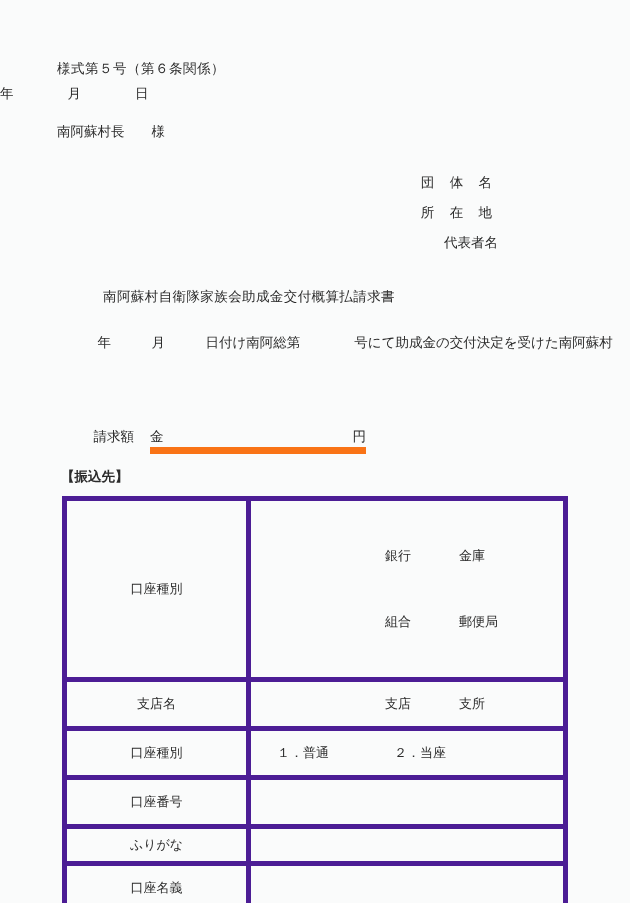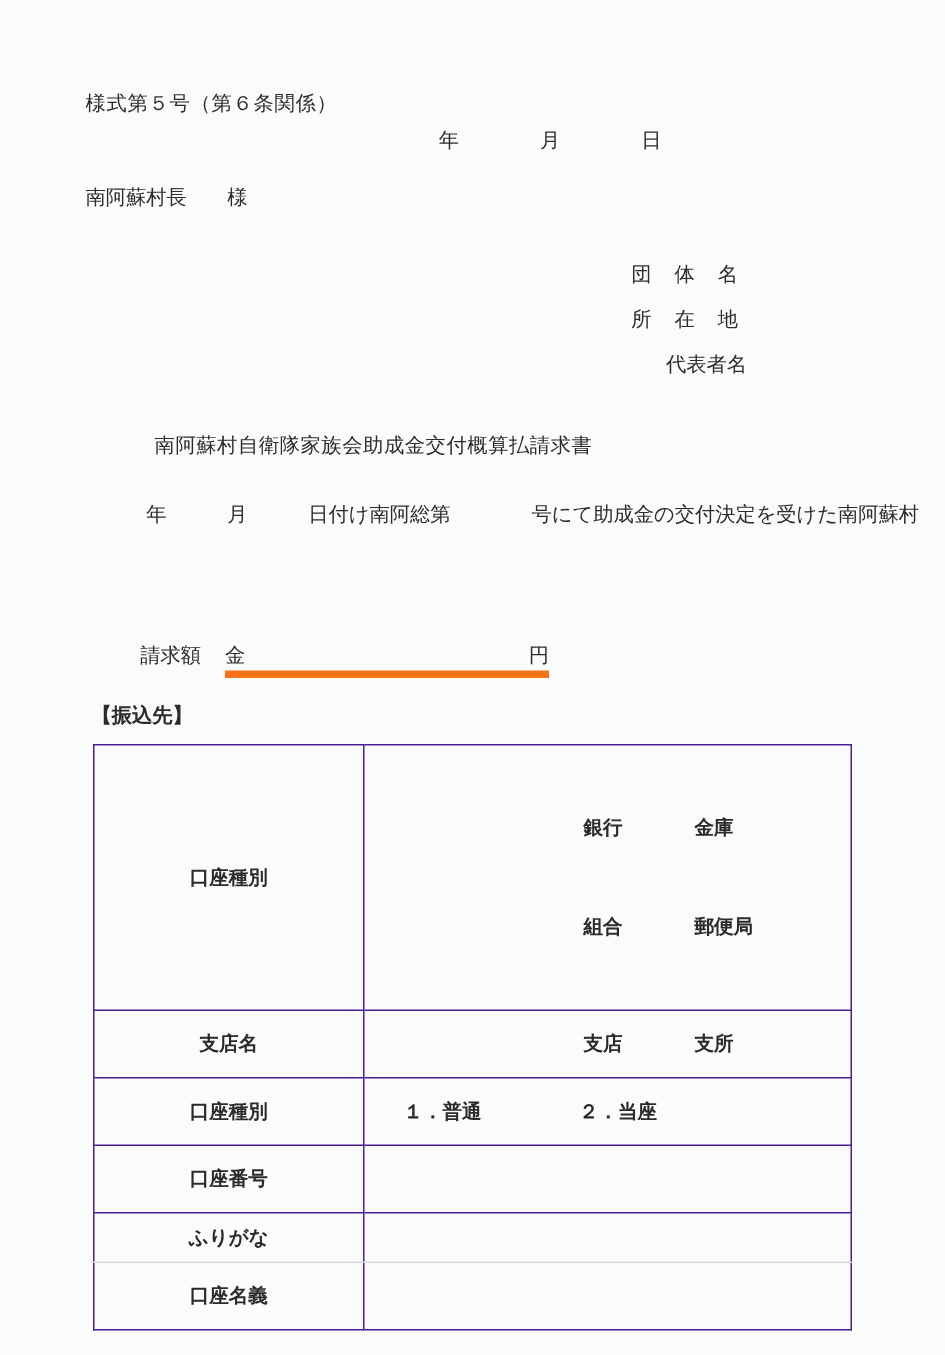--- a/index.html
+++ b/index.html
@@ -33,21 +33,21 @@
     letter-spacing: 0.5px;
     white-space: pre;
   }
 
   
   .date-line {
     position: absolute;
     left: 0;
     right: 57px;
     top: 85px;
-    text-align: right;
+    text-align: left;
     font-size: 13.5px;
     white-space: pre;
   }
 
   
   .addressee {
     position: absolute;
     left: 57px;
     top: 123px;
     font-size: 13.5px;
@@ -103,21 +103,21 @@
     position: absolute;
     left: 80px;
     top: 412px;
     font-size: 13.5px;
     white-space: pre;
   }
   .amount-label {
     margin-right: 16px;
   }
   .amount-underline {
-    border-bottom: 5px solid #f97316;
+    border-bottom: 7px solid #f97316;
     padding-bottom: 1px;
     display: inline-block;
     white-space: pre;
   }
 
   
   .bank-heading {
     position: absolute;
     left: 61px;
     top: 468px;
@@ -130,24 +130,23 @@
   .bank-table {
     position: absolute;
     left: 62px;
     top: 496px;
     width: 506px;
     border-collapse: collapse;
     table-layout: fixed;
     font-size: 13px;
   }
   .bank-table td {
-    border: 1px solid #4c1d95;
+    border: 5px solid #4c1d95;
     padding: 0 26px;
     vertical-align: middle;
-    font-weight: bold;
   }
   .bank-table td.label {
     width: 127px;
     text-align: center;
     white-space: pre;
   }
   .bank-table td.value {
     text-align: left;
   }
   .row-tall td { height: 62px; }

